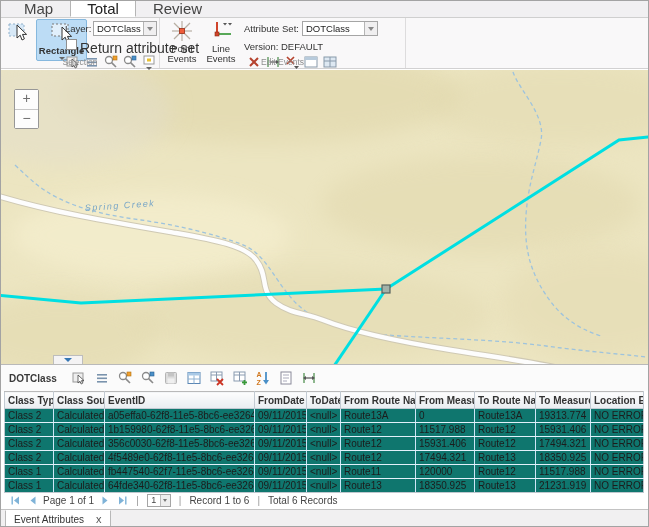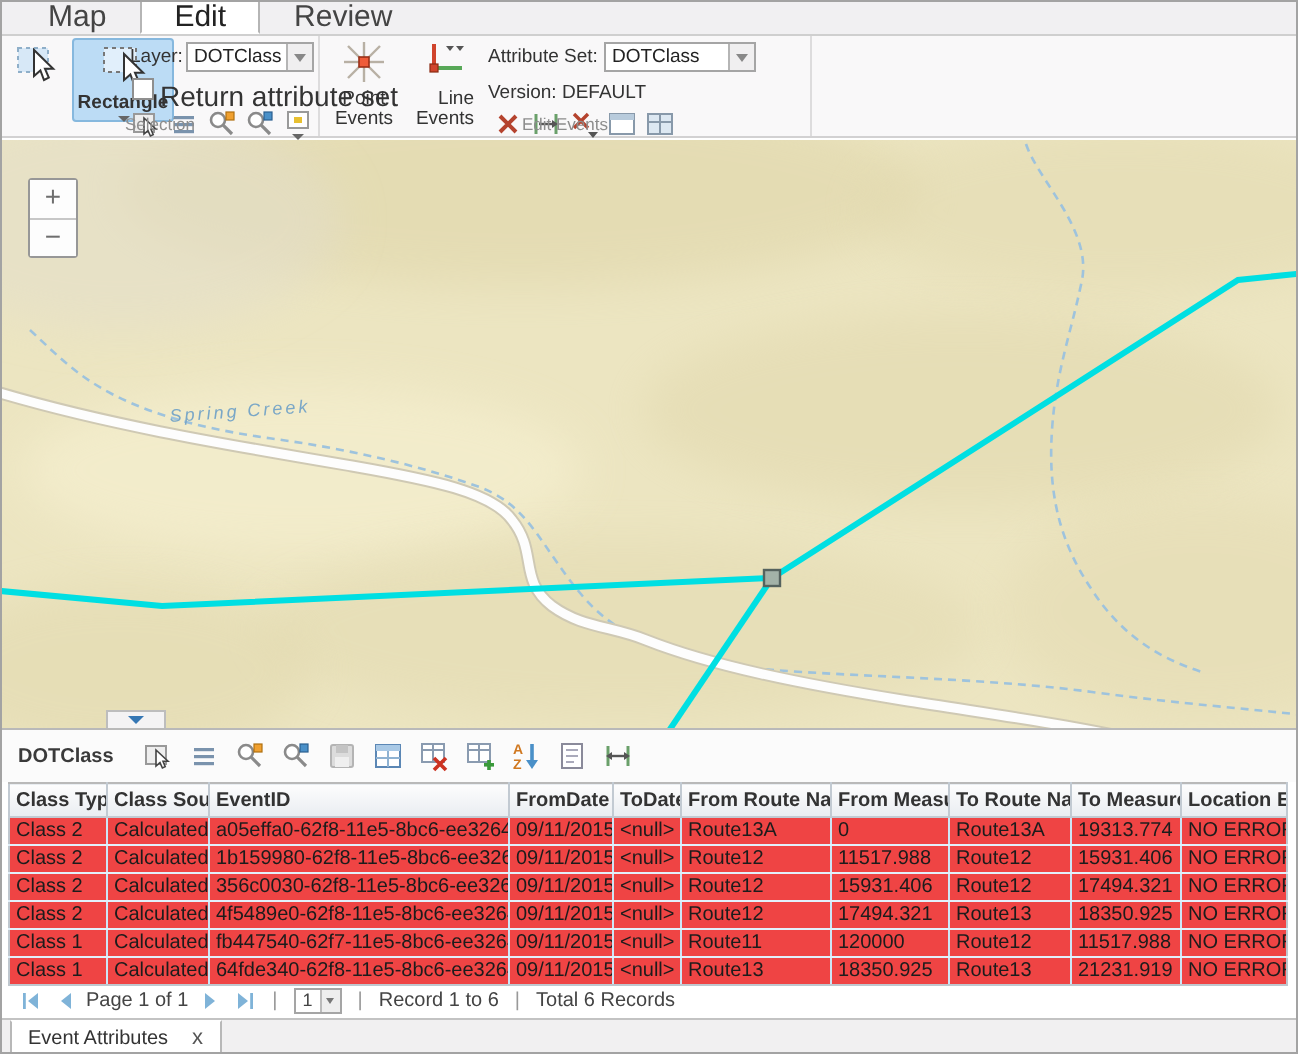--- a/index.html
+++ b/index.html
@@ -46,21 +46,21 @@
   .collapse-tab::after { content:""; width:0; height:0; border-left:4px solid transparent; border-right:4px solid transparent; border-top:4px solid #3577b4; }
 
   
   .panel-toolbar { position:absolute; top:363px; left:0; right:0; height:27px; background:#fbfbfb; border-top:1px solid #b9b9b9; display:flex; align-items:center; }
   .panel-title { font-size:10px; font-weight:bold; color:#3a3a3a; margin-left:8px; margin-right:12px; }
   .tbtn { width:20px; height:20px; display:inline-flex; align-items:center; justify-content:center; margin-right:3px; }
 
   .grid-wrap { position:absolute; top:390px; left:3px; width:640px; }
   table.grid { border-collapse:collapse; table-layout:fixed; width:639px; font-size:10px; }
   table.grid th { height:17px; background:linear-gradient(#fdfdfd,#e9edf1); border:1px solid #c2cad2; border-top:1px solid #b9b9b9; font-weight:bold; color:#333; text-align:left; padding:0 3px; white-space:nowrap; overflow:hidden; }
-  table.grid td { height:14px; background:#ef4444; border-right:1px solid #cde5f6; border-bottom:1px solid #e2f0fa; color:#1c1c1c; padding:0 3px; white-space:nowrap; overflow:hidden; }
+  table.grid td { height:14px; background:#0f766e; border-right:1px solid #cde5f6; border-bottom:1px solid #e2f0fa; color:#1c1c1c; padding:0 3px; white-space:nowrap; overflow:hidden; }
   table.grid tr td:first-child { border-left:1px solid #bfc7ce; }
   table.grid tr td:last-child { border-right:1px solid #bfc7ce; }
   table.grid tr:last-child td { border-bottom:1px solid #bfc7ce; }
 
   .pagebar { position:absolute; top:490px; left:0; right:0; height:18px; display:flex; align-items:center; font-size:10px; color:#444; padding-left:8px; gap:5px; }
   .pgbtn { width:12px; height:12px; display:inline-flex; align-items:center; justify-content:center; }
   .pgsep { color:#999; padding:0 3px; }
   .pgcombo { width:24px; height:13px; border:1px solid #a5a5a5; background:#fff; display:flex; align-items:center; font-size:9px; }
   .pgcombo .val { flex:1; text-align:center; }
   .pgcombo .arr { width:10px; height:100%; background:#eee; border-left:1px solid #bbb; display:flex; align-items:center; justify-content:center; }
@@ -70,21 +70,21 @@
   .btab { height:18px; margin-left:4px; background:#fff; border:1px solid #b8b8b8; border-top:1px solid #fff; display:flex; align-items:center; padding:0 8px; font-size:10px; color:#333; gap:12px; }
   .btab .x { font-size:11px; color:#555; line-height:10px; }
 </style>
 </head>
 <body>
 
 <div class="app">
 
   <div class="tabbar">
     <div class="rtab">Map</div>
-    <div class="rtab active">Edit</div>
+    <div class="rtab active">Total</div>
     <div class="rtab">Review</div>
   </div>
 
   <div class="ribbon">
 
     <div class="rgroup g-selection">
       <div class="bigbtn btn-select">
         <span>
           <svg width="24" height="24" viewBox="0 0 24 24">
             <rect x="2" y="4" width="15" height="12" fill="#d7e8f7" stroke="#8fafc9" stroke-dasharray="2 2"></rect>
@@ -172,21 +172,21 @@
       <div class="bigbtn btn-line">
         <span>
           <svg width="24" height="22" viewBox="0 0 24 22">
             <line x1="8" y1="2" x2="8" y2="14" stroke="#d0442c" stroke-width="2"></line>
             <line x1="8" y1="14" x2="22" y2="14" stroke="#58a858" stroke-width="2"></line>
             <rect x="6" y="12" width="4" height="4" fill="#d0442c" stroke="#8a2a12" stroke-width=".6"></rect>
             <polygon points="14,3 18,3 16,5.5" fill="#555"></polygon>
             <polygon points="19,3 23,3 21,5.5" fill="#555"></polygon>
           </svg>
         </span>
-        <span class="cap" style="width:32px;text-align:right;">Line Events</span>
+        <span class="cap" style="width:32px;">Line Events</span>
       </div>
       <span class="rlabel" style="left:84px; top:5px;">Attribute Set:</span>
       <div class="combo" style="left:142px; top:3px; width:76px;">
         <span class="val">DOTClass</span>
         <span class="arr"></span>
       </div>
       <span class="rlabel" style="left:84px; top:23px;">Version: DEFAULT</span>
       <div class="minirow" style="left:86px; top:36px;">
         <span class="mini">
           <svg width="16" height="16" viewBox="0 0 16 16">

